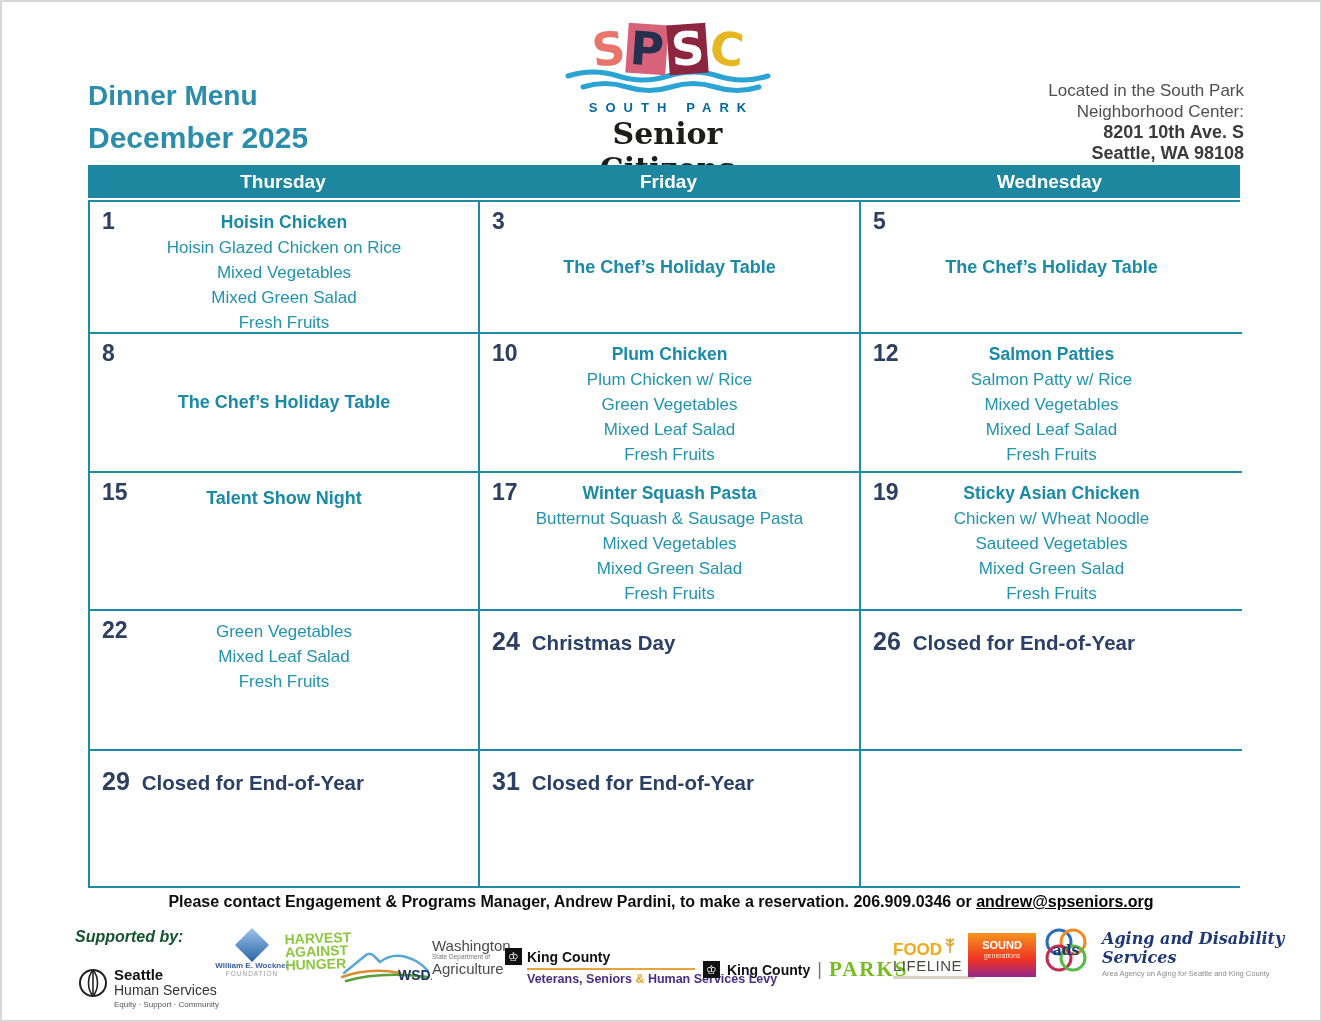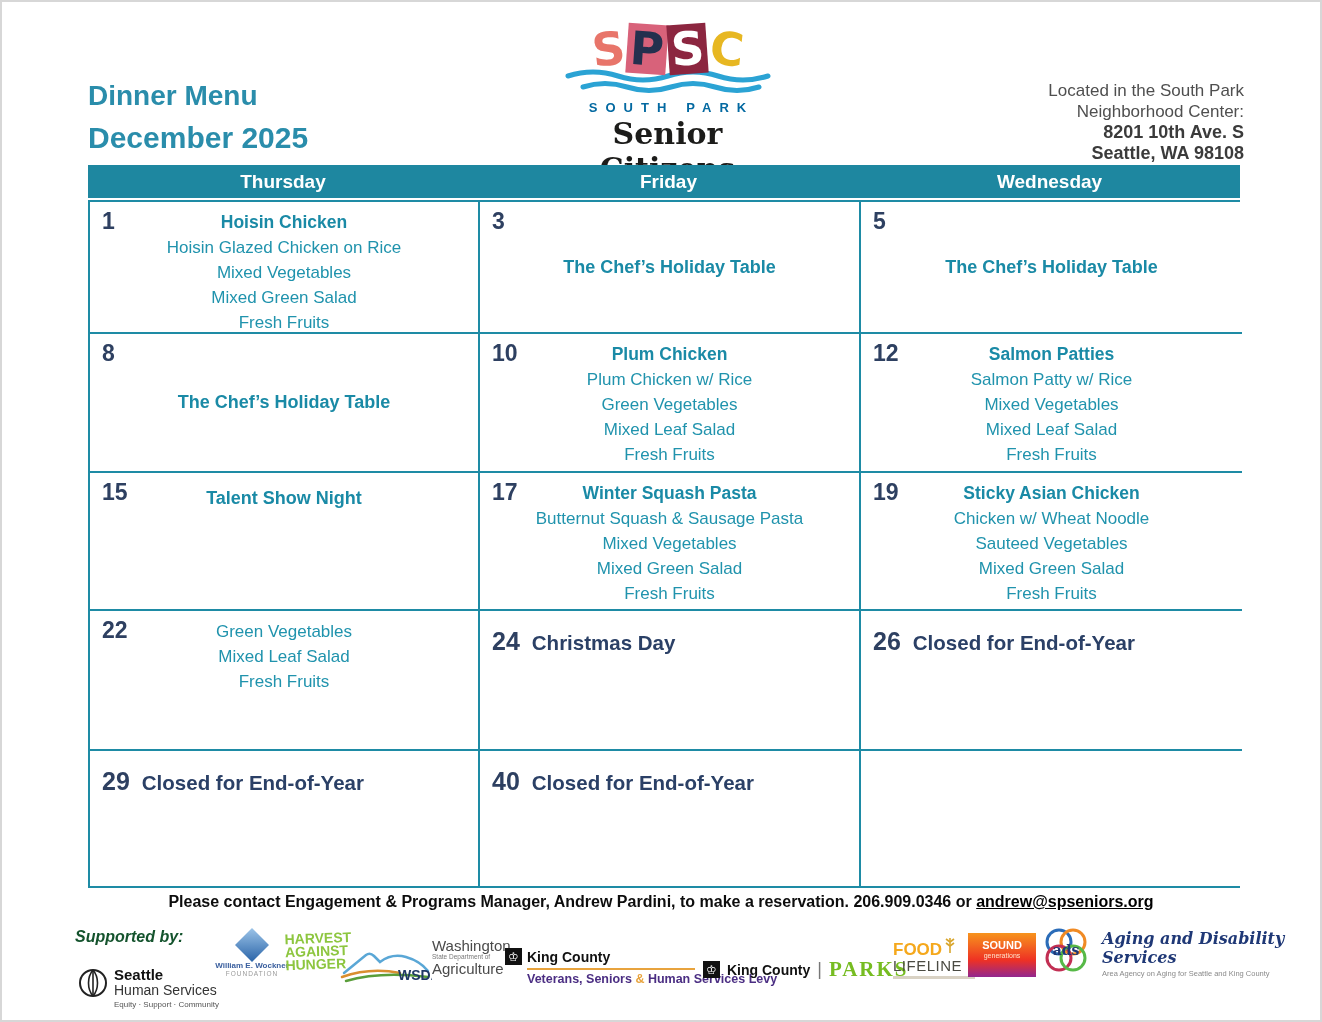--- a/index.html
+++ b/index.html
@@ -215,21 +215,21 @@
         </div>
         <div class="cell note-cell">
           <span class="date">26</span>
           <span class="note">Closed for End-of-Year</span>
         </div>
         <div class="cell note-cell">
           <span class="date">29</span>
           <span class="note">Closed for End-of-Year</span>
         </div>
         <div class="cell note-cell">
-          <span class="date">40</span>
+          <span class="date">31</span>
           <span class="note">Closed for End-of-Year</span>
         </div>
         <div class="cell"></div>
       </div>
   </div>
 
   <div class="contact">
     <span>Please contact Engagement &amp; Programs Manager, Andrew Pardini, to make a reservation. 206.909.0346 or </span><a href="#">andrew@spseniors.org</a>
   </div>
 

